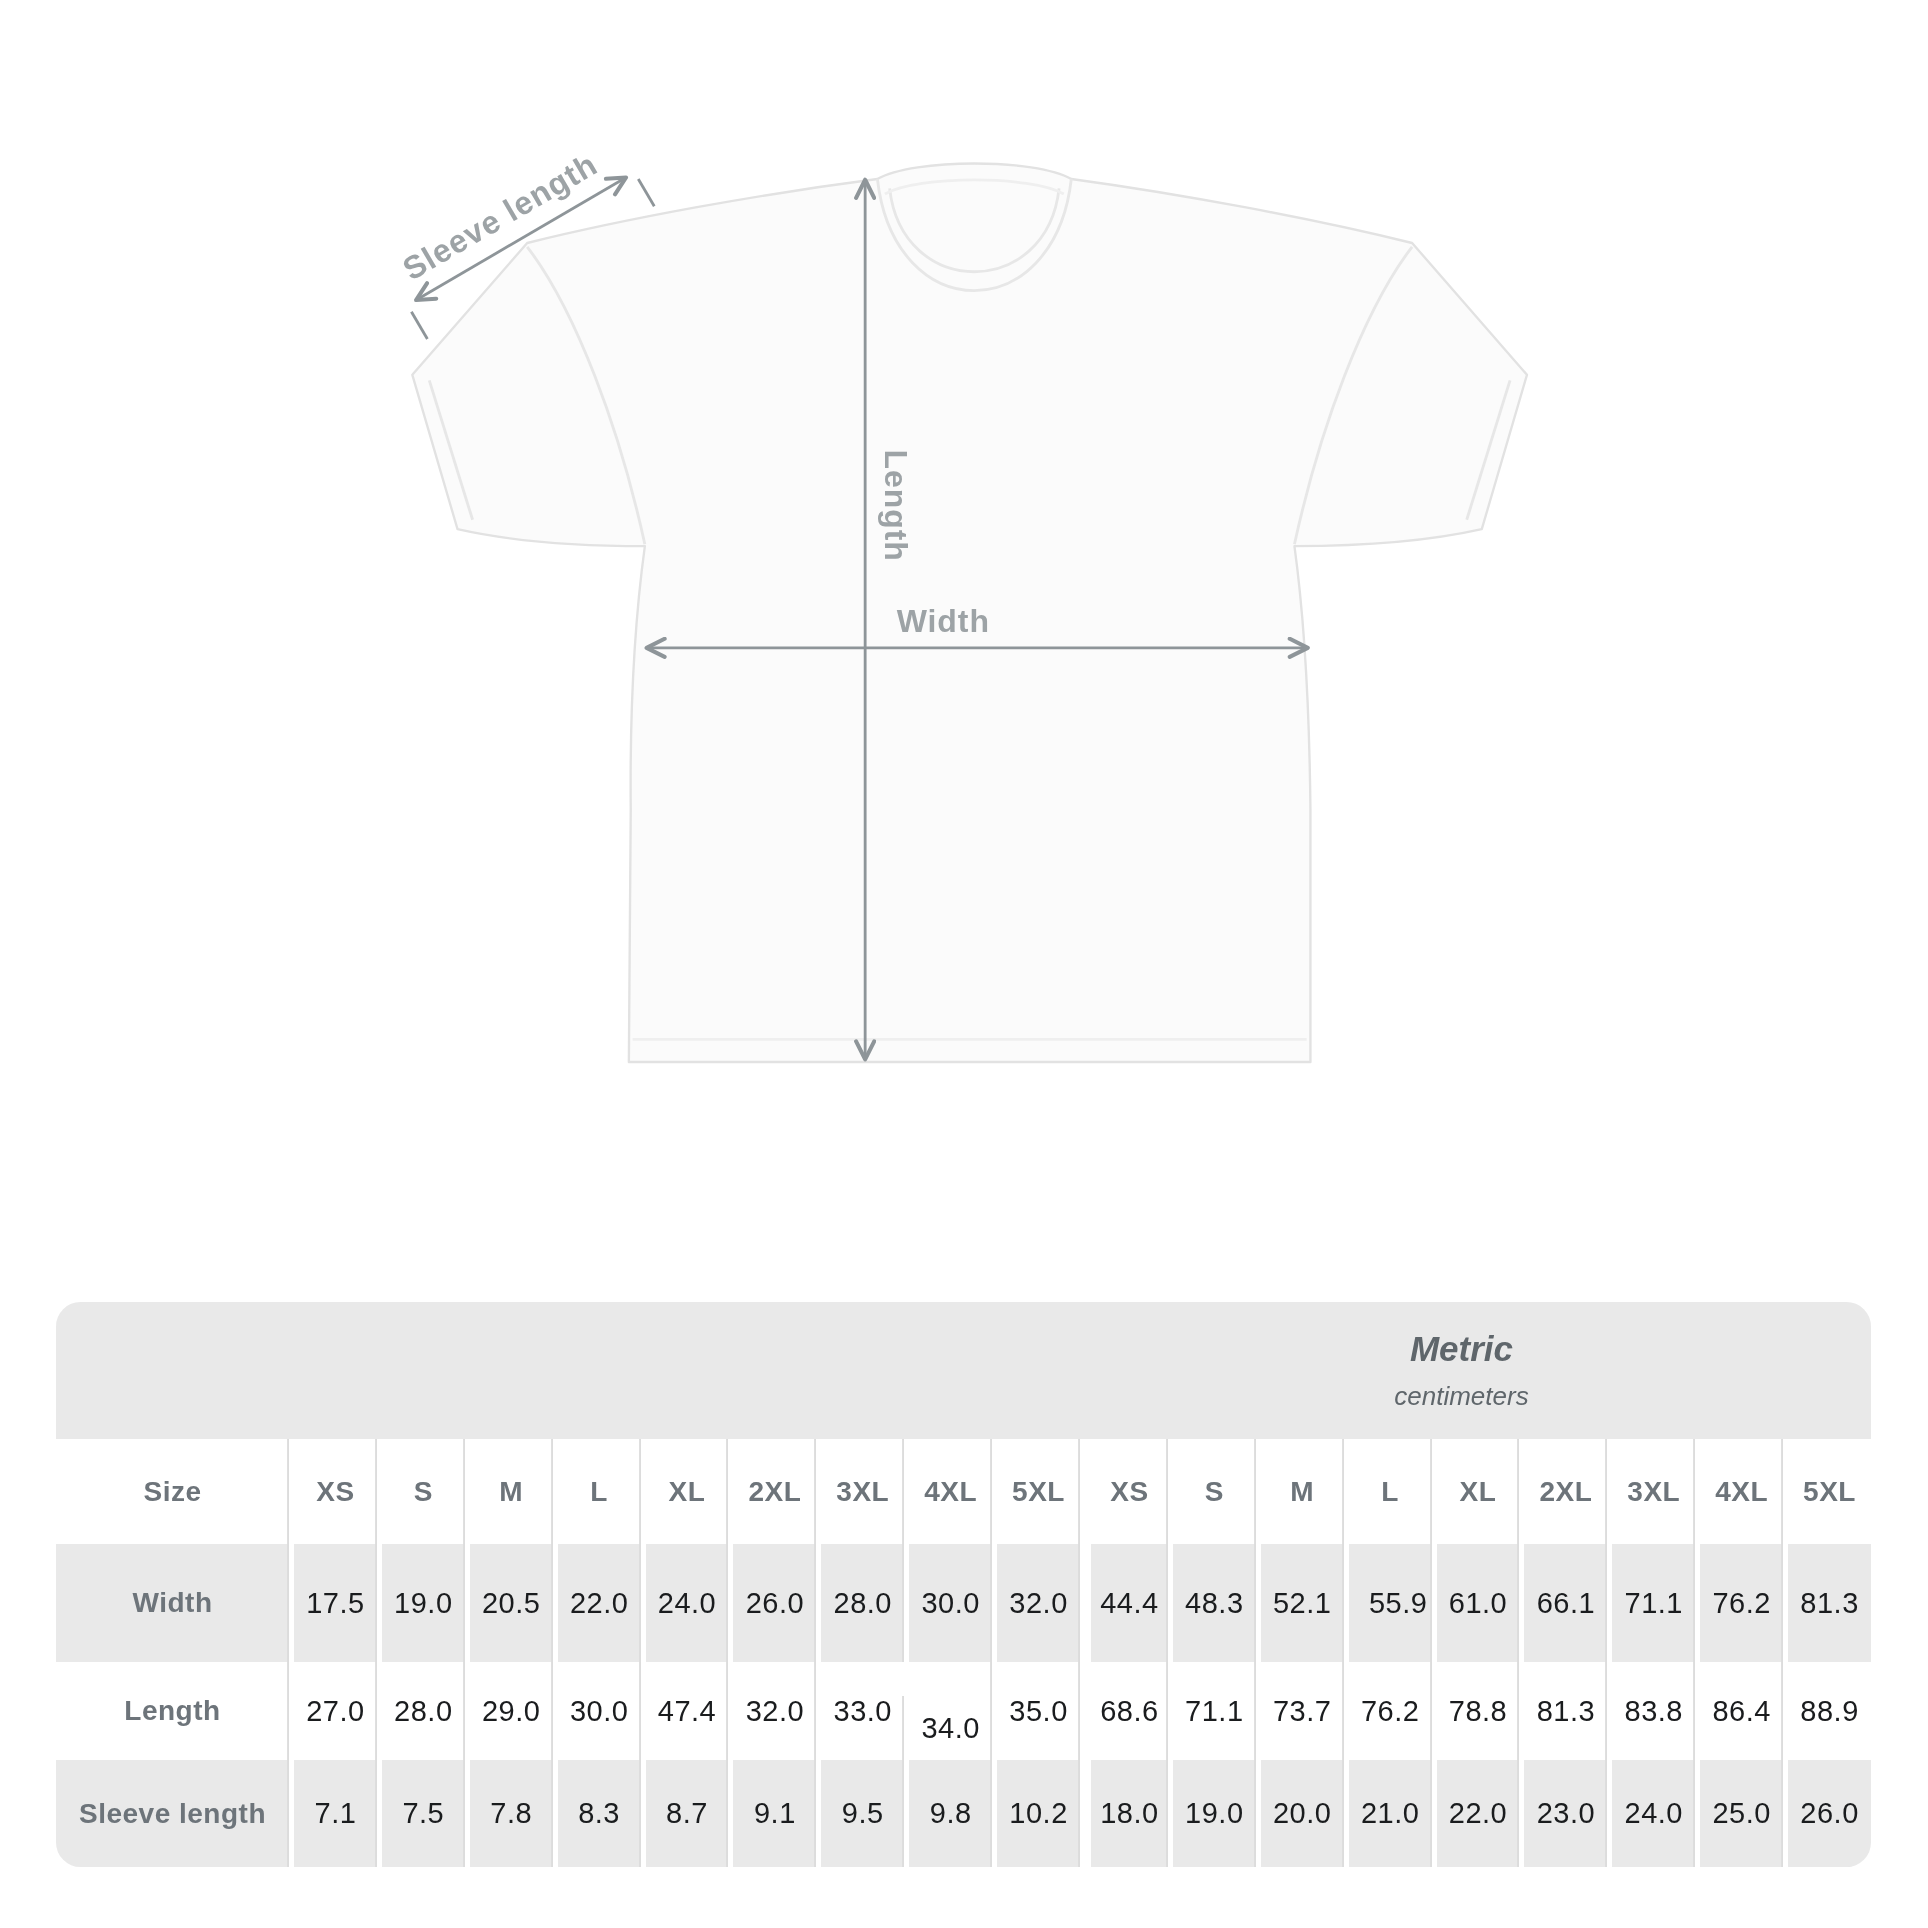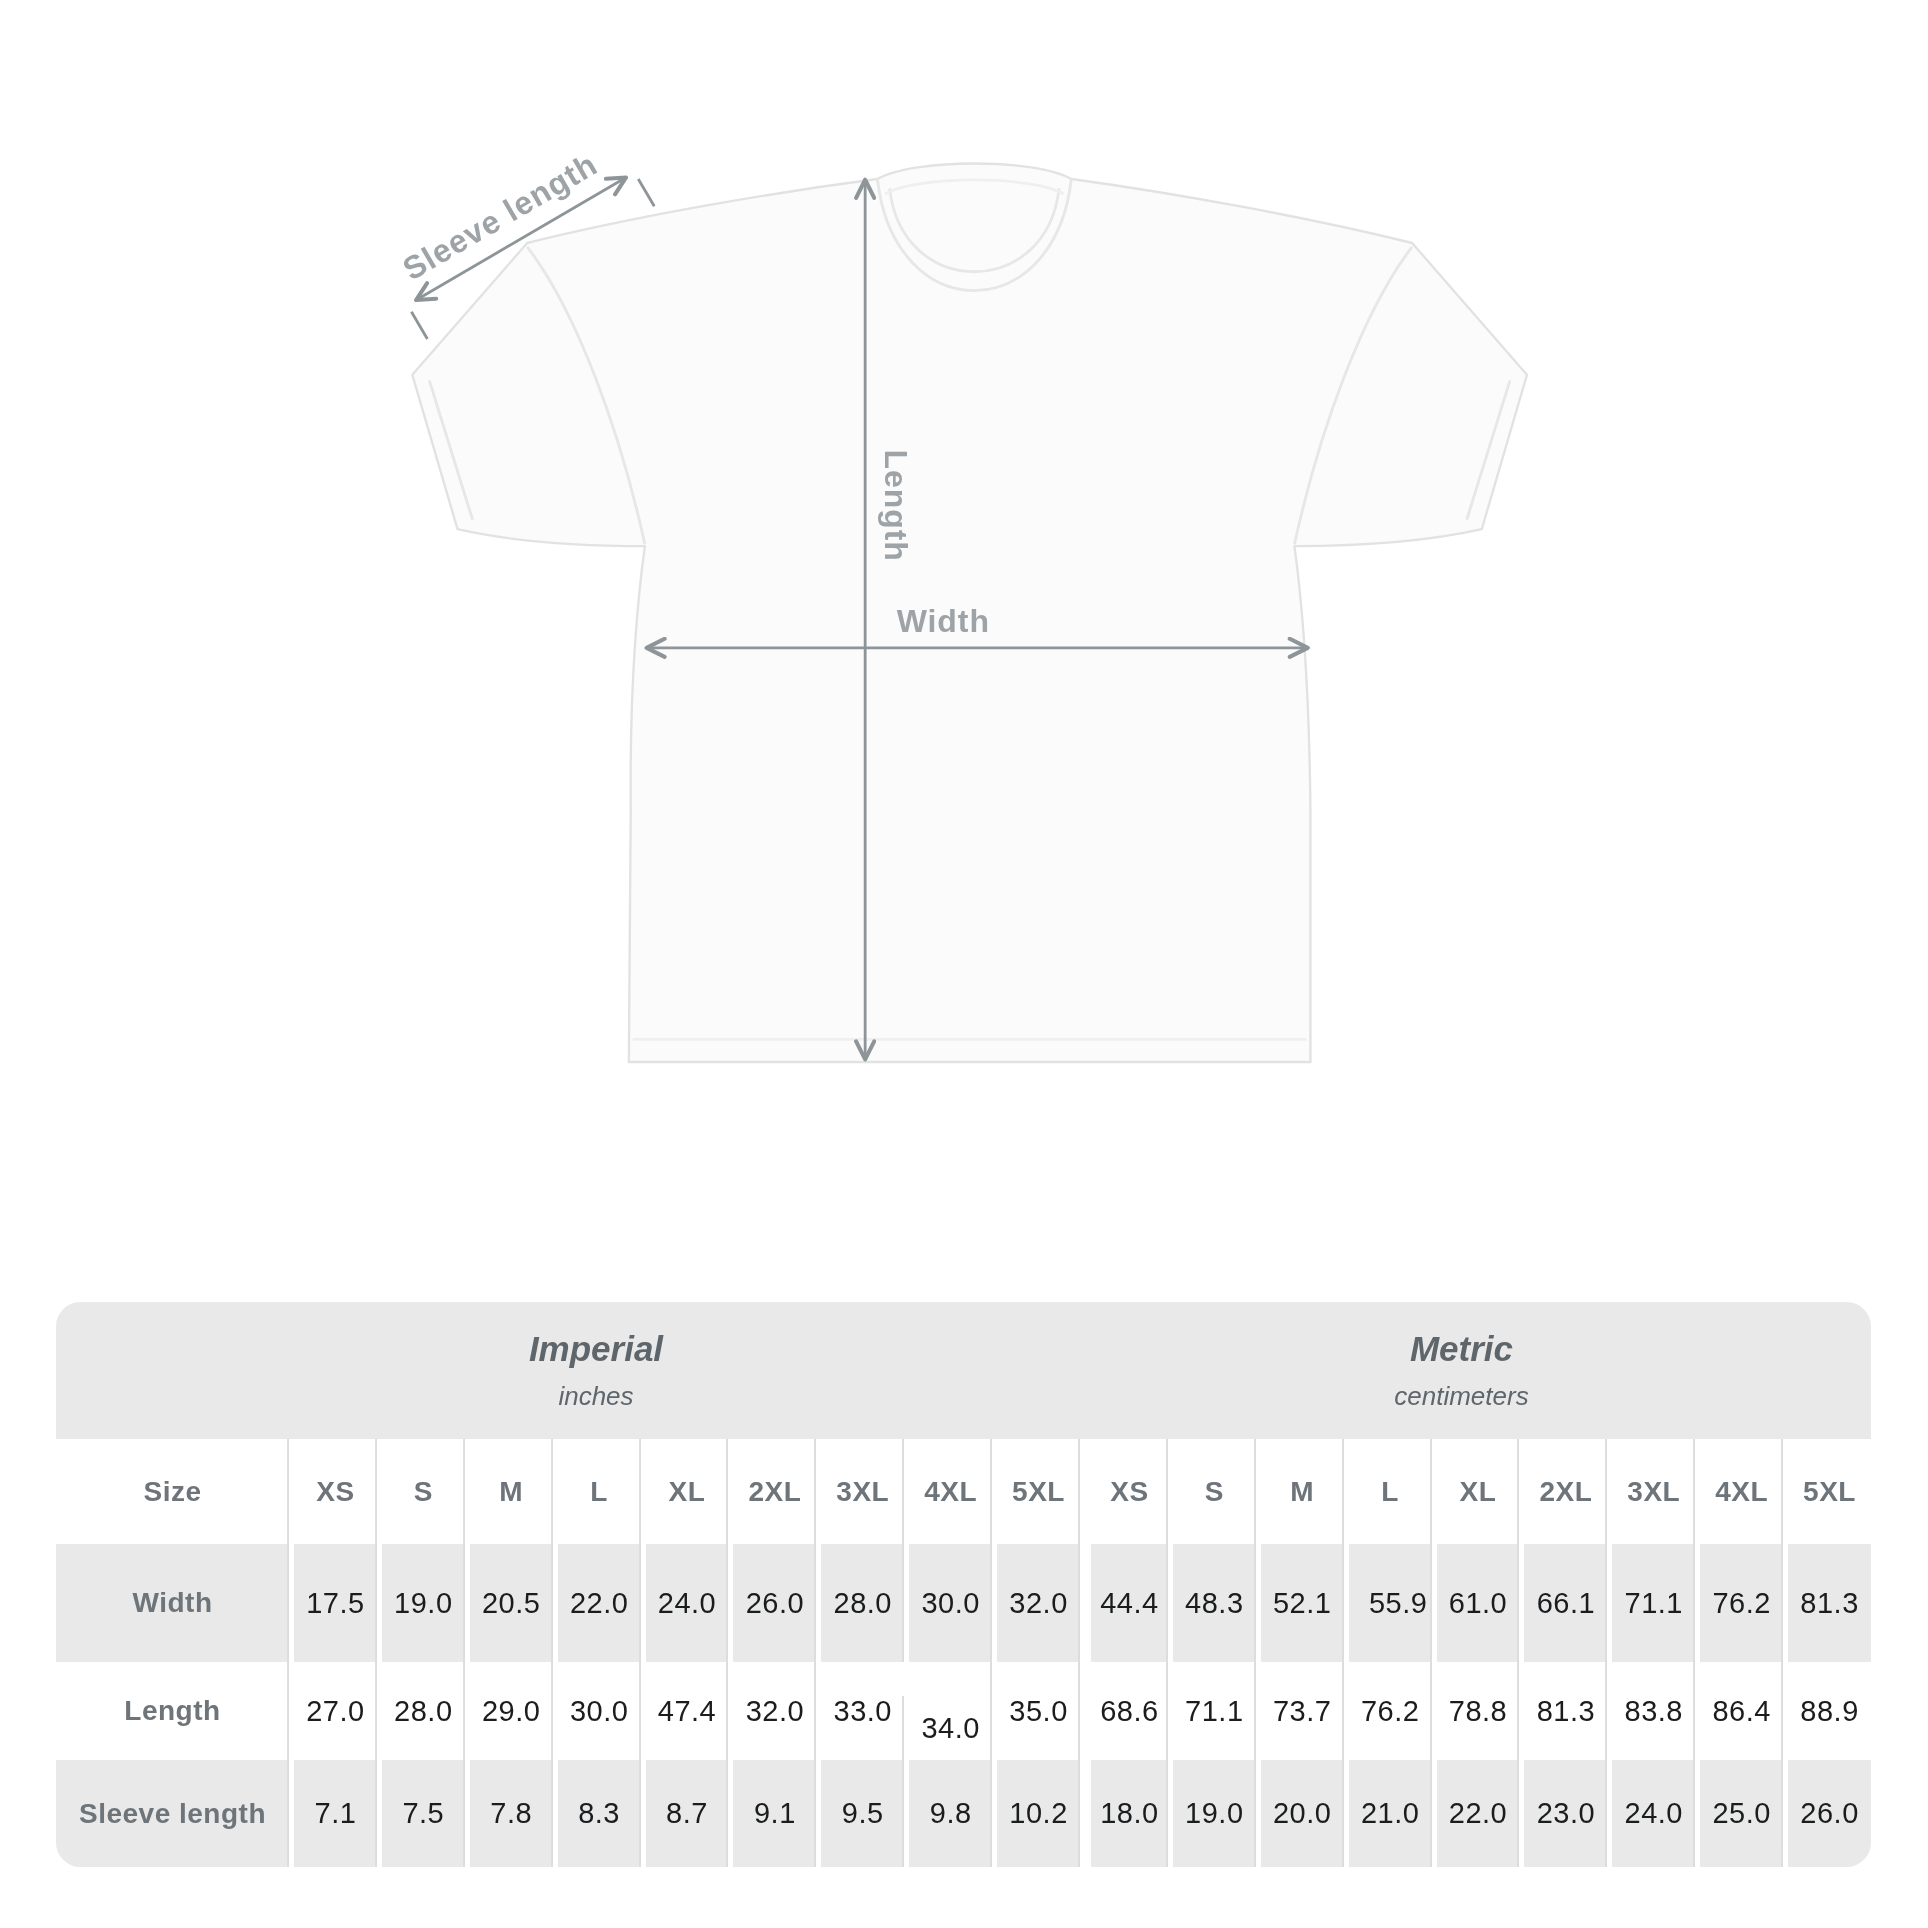--- a/index.html
+++ b/index.html
@@ -95,24 +95,20 @@
       <line x1="437" y1="331" x2="454" y2="360"></line>
     </g>
     <text class="dimlabel" x="537" y="240" text-anchor="middle" transform="rotate(-30.3 537 240)">Sleeve length</text>
     <text class="dimlabel" x="940" y="537" text-anchor="middle" transform="rotate(90 940 537)">Length</text>
     <text class="dimlabel" x="1002" y="671" text-anchor="middle">Width</text>
   </svg>
 
 
   <div class="size-table" id="sizeTable">
     <div class="band"></div>
-    <div class="band-label bl-imp">
-      <div class="gname">Imperial</div>
-      <div class="gunit">inches</div>
-    </div>
     <div class="band-label bl-met">
       <div class="gname">Metric</div>
       <div class="gunit">centimeters</div>
     </div>
 
   <div class="c c-head" style="grid-area: 2 / 1;">Size</div>
       <div class="c c-head dcell" style="grid-area: 2 / 2;">XS</div>
       <div class="c c-head dcell" style="grid-area: 2 / 3;">S</div>
       <div class="c c-head dcell" style="grid-area: 2 / 4;">M</div>
       <div class="c c-head dcell" style="grid-area: 2 / 5;">L</div>

